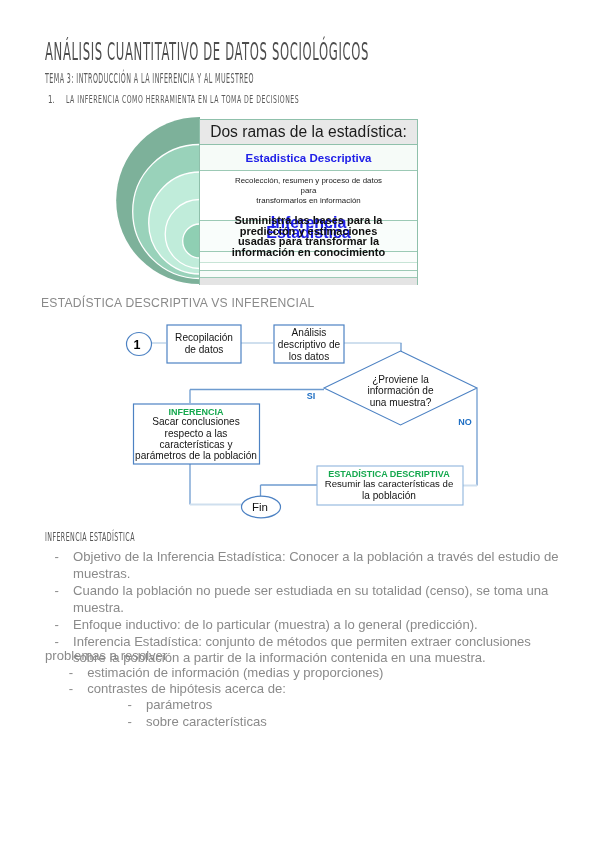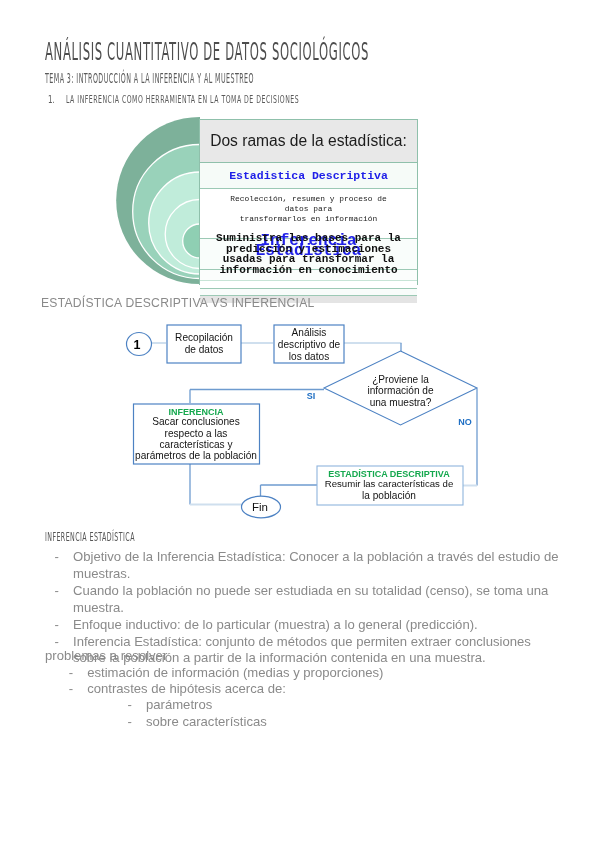--- a/index.html
+++ b/index.html
@@ -26,22 +26,22 @@
       font-family:"Liberation Sans",sans-serif;letter-spacing:0px;}
   .bul-row{display:flex;}
   .bul-mark{width:18.5px;flex:0 0 18.5px;color:#8a8a8a;}
   .bul-text{flex:1;}
   
   #slide{position:absolute;left:115px;top:115px;width:303px;height:175px;}
   #slide-arcs{position:absolute;left:0px;top:0px;}
   #slide-box{position:absolute;left:84px;top:4px;width:219px;height:166px;
       border:1px solid #8fc0ab;box-sizing:border-box;background:#fff;}
   .srow{box-sizing:border-box;display:flex;flex-direction:column;align-items:center;
-      justify-content:center;text-align:center;font-family:Liberation Mono, monospace;}
-  .srow-title{height:43px;background:#e8e8e8;border-bottom:1px solid #8fc0ab;
+      justify-content:center;text-align:center;}
+  .srow-title{height:25px;background:#e8e8e8;border-bottom:1px solid #8fc0ab;
       font-size:15.6px;color:#1c1c1c;font-family:"Liberation Sans",sans-serif;}
   .srow-h{height:26px;background:#f6fbf8;border-bottom:1px solid #9cc9b5;
       font-size:11.5px;font-weight:bold;color:#2020e8;}
   .srow-b{white-space:pre-line;height:50px;background:#fff;border-bottom:1px solid #9cc9b5;
       font-size:7.9px;color:#1b1b1b;line-height:10px;padding:0 29px;justify-content:flex-start;
       padding-top:5px;}
   .srow-h2{font-size:16px;font-weight:bold;color:#2020e8;margin-top:12px;}
   .srow-b2{white-space:pre-line;height:31px;background:#f9fdfb;border-bottom:1px solid #9cc9b5;
       font-size:11px;color:#101010;line-height:10.5px;padding:0 6px;font-weight:bold;background:#f9fdfb !important;}
   .srow-e1{height:11px;border-bottom:1px solid #c7e4d6;background:#fbfdfc;}

